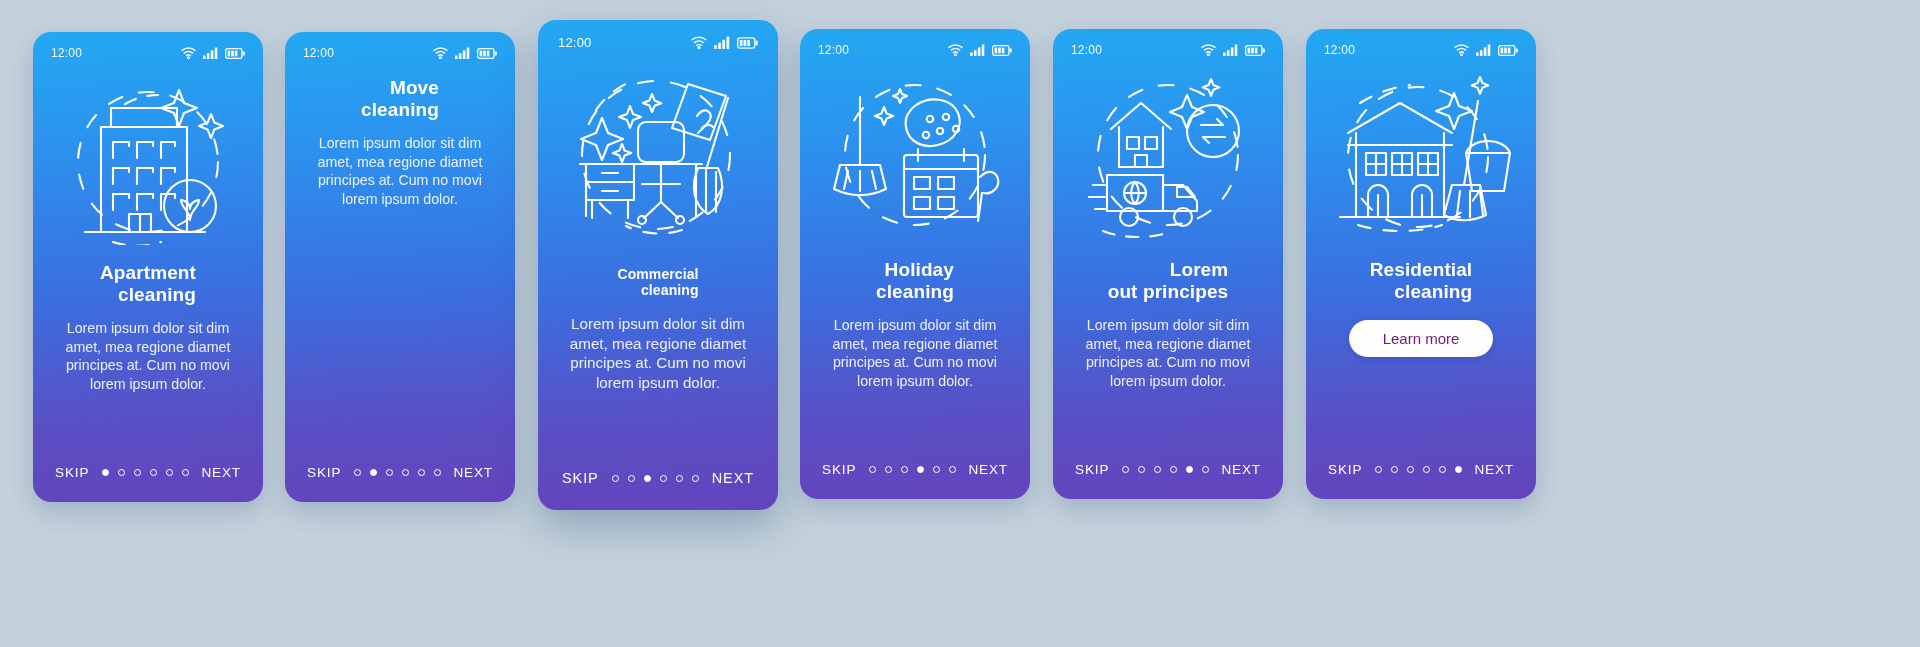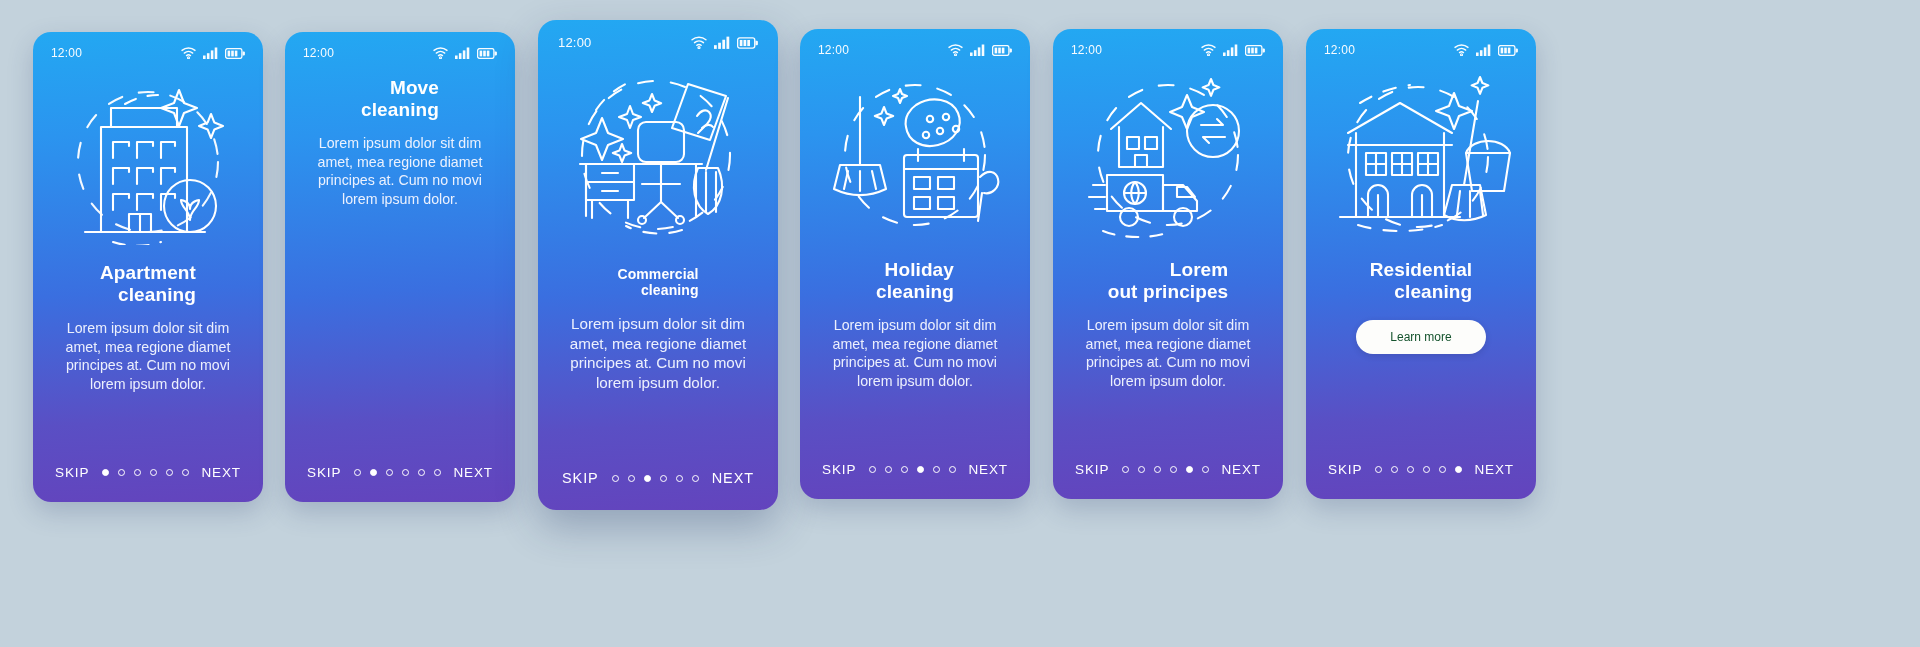--- a/index.html
+++ b/index.html
@@ -74,25 +74,25 @@
     margin-top: 14px;
     color: #f2f5ff;
     opacity: .97;
     max-width: 215px;
   }
   .card.focus .body { font-size: 15.2px; max-width: 235px; margin-top: 15px; }
 
   .learn-btn {
     margin-top: 18px;
     background: #fdfdfb;
-    color: #14532d;
+    color: #701a75;
     border: none;
     border-radius: 999px;
     font-family: "Liberation Sans", sans-serif;
-    font-size: 12px;
+    font-size: 15px;
     padding: 10px 34px;
     cursor: pointer;
     box-shadow: 0 2px 6px rgba(30,30,70,.16);
   }
 
   
   .nav {
     flex: 0 0 auto;
     display:flex; align-items:center; justify-content:space-between;
     padding: 0 22px 22px 22px;

